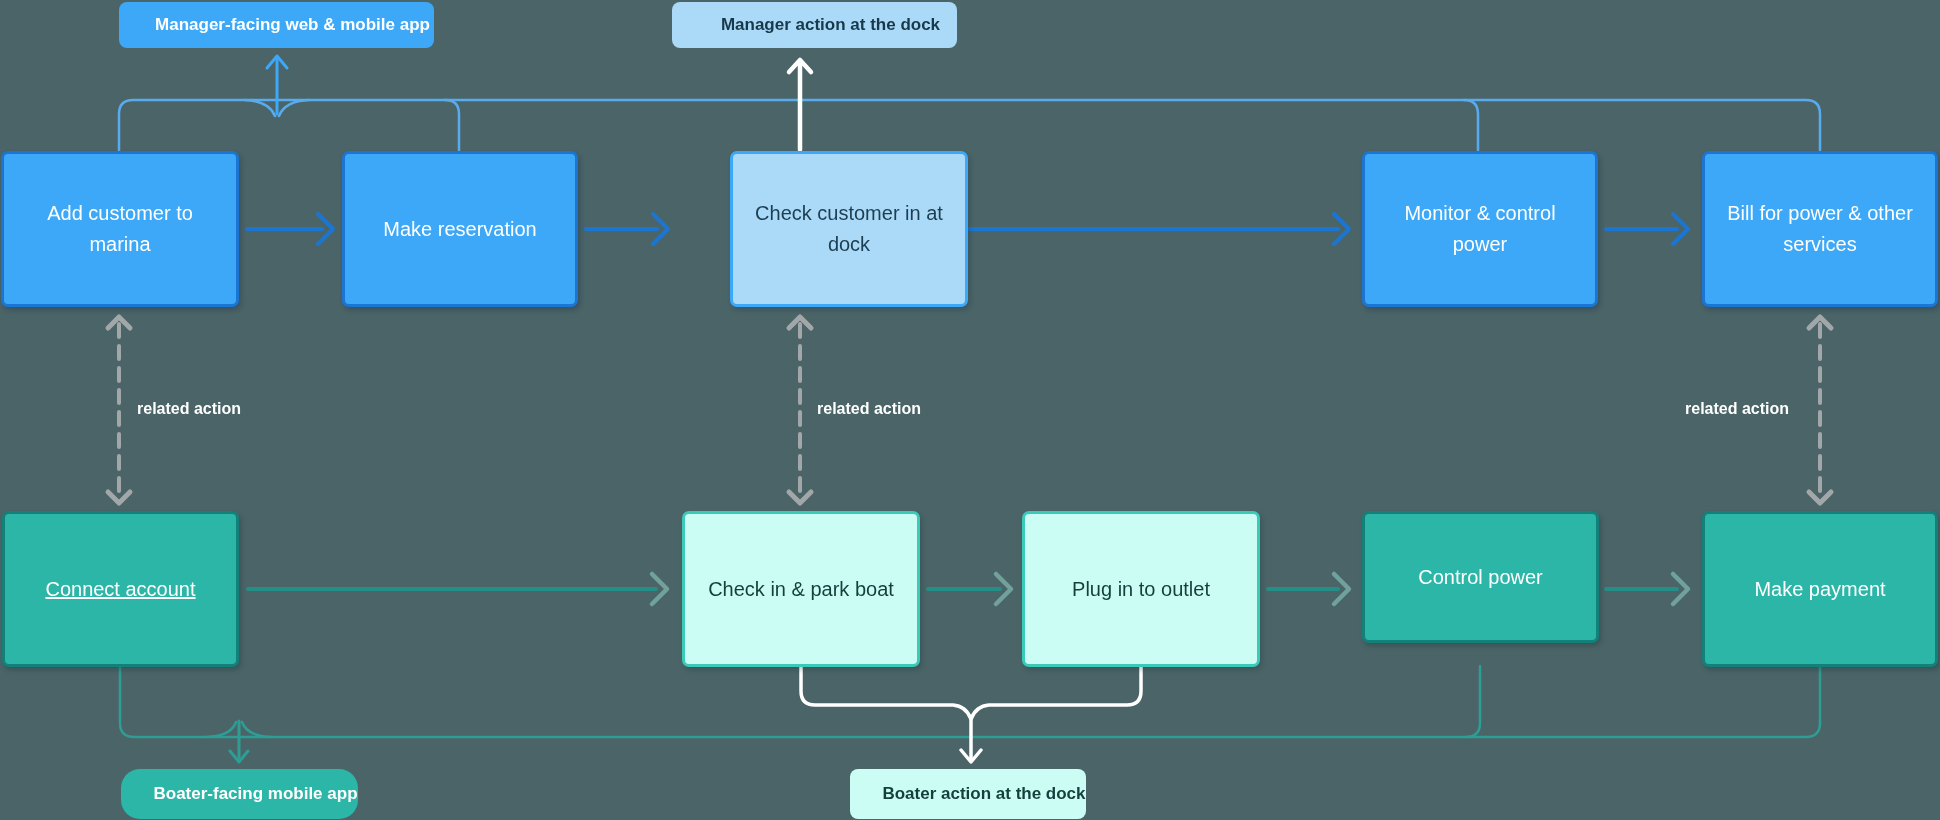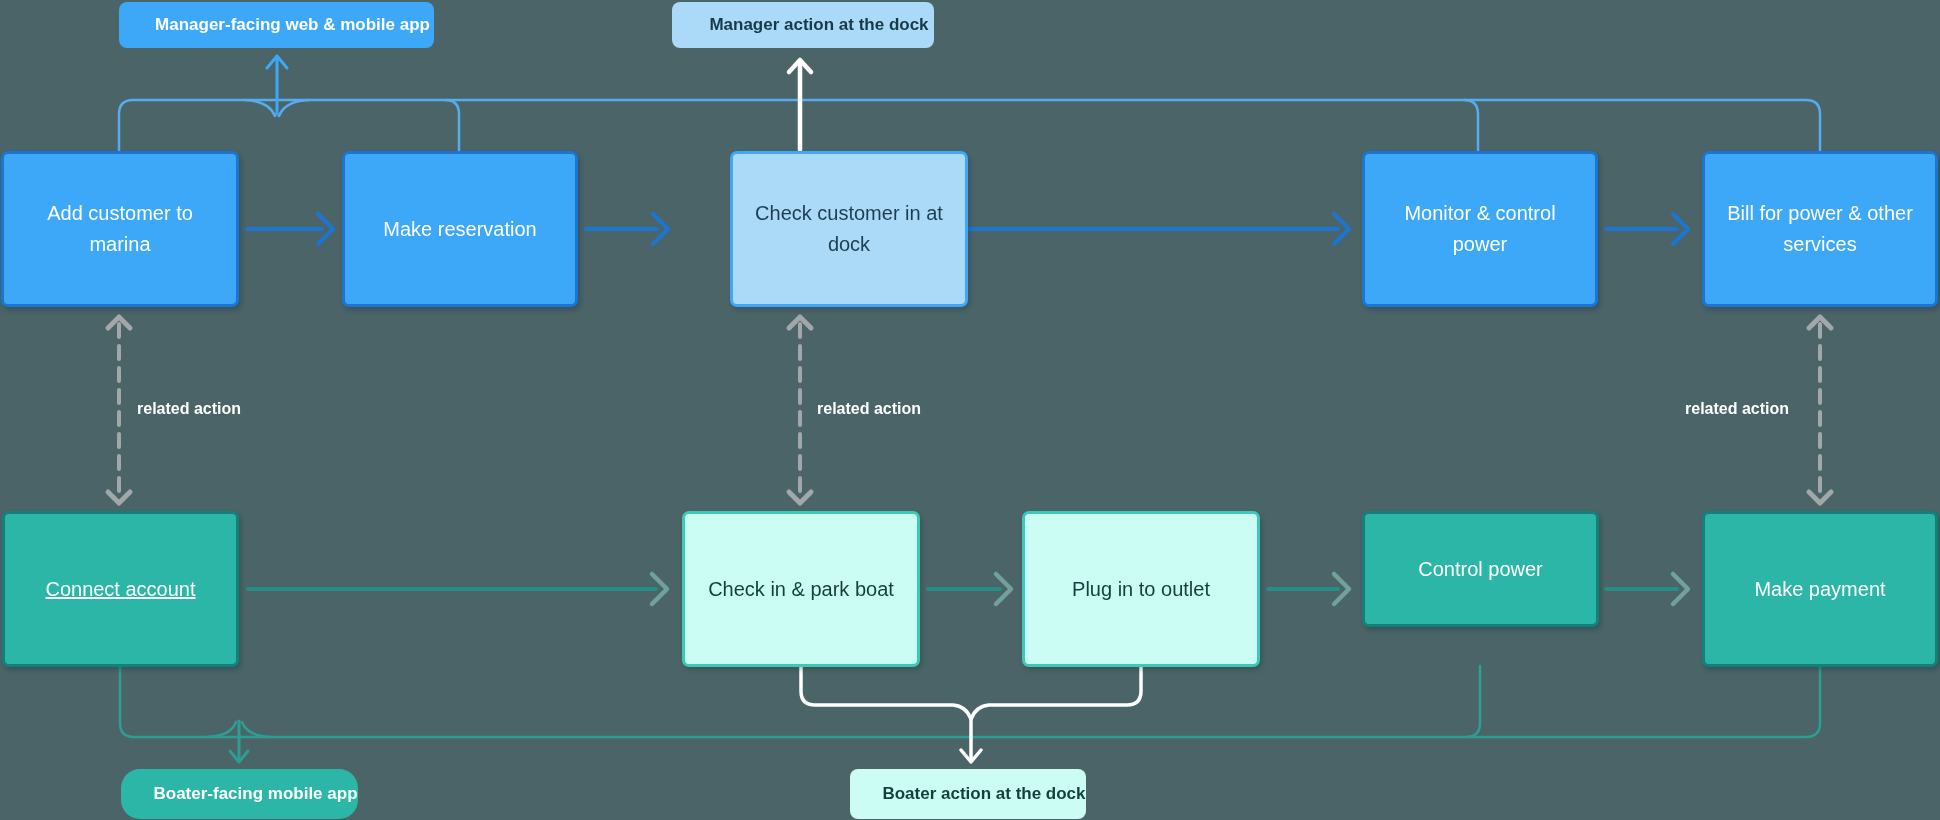--- a/index.html
+++ b/index.html
@@ -31,25 +31,25 @@
   
   .n-add{left:1px;top:151px;width:238px;height:156px;}
   .n-res{left:342px;top:151px;width:236px;height:156px;}
   .n-chk{left:682px;top:151px;width:238px;height:156px;}
   .n-mon{left:1362px;top:151px;width:236px;height:156px;}
   .n-bill{left:1702px;top:151px;width:236px;height:156px;}
   
   .n-con{left:2px;top:511px;width:237px;height:156px;text-decoration:underline;}
   .n-park{left:682px;top:511px;width:238px;height:156px;}
   .n-plug{left:1022px;top:511px;width:238px;height:156px;}
-  .n-ctl{left:1362px;top:511px;width:237px;height:116px;}
+  .n-ctl{left:1362px;top:511px;width:237px;height:132px;}
   .n-pay{left:1702px;top:511px;width:236px;height:156px;}
   
   .bg-mapp{left:119px;top:2px;width:315px;height:46px;}
-  .bg-mdock{left:672px;top:2px;width:262px;height:46px;}
+  .bg-mdock{left:672px;top:2px;width:285px;height:46px;}
   .bg-bapp{left:121px;top:769px;width:237px;height:50px;border-radius:19px;}
   .bg-bdock{left:850px;top:769px;width:236px;height:50px;}
   
   .rel-left{left:137px;top:400px;}
   .rel-center{left:817px;top:400px;}
   .rel-right{left:1685px;top:400px;}
 </style>
 </head>
 <body>
 

